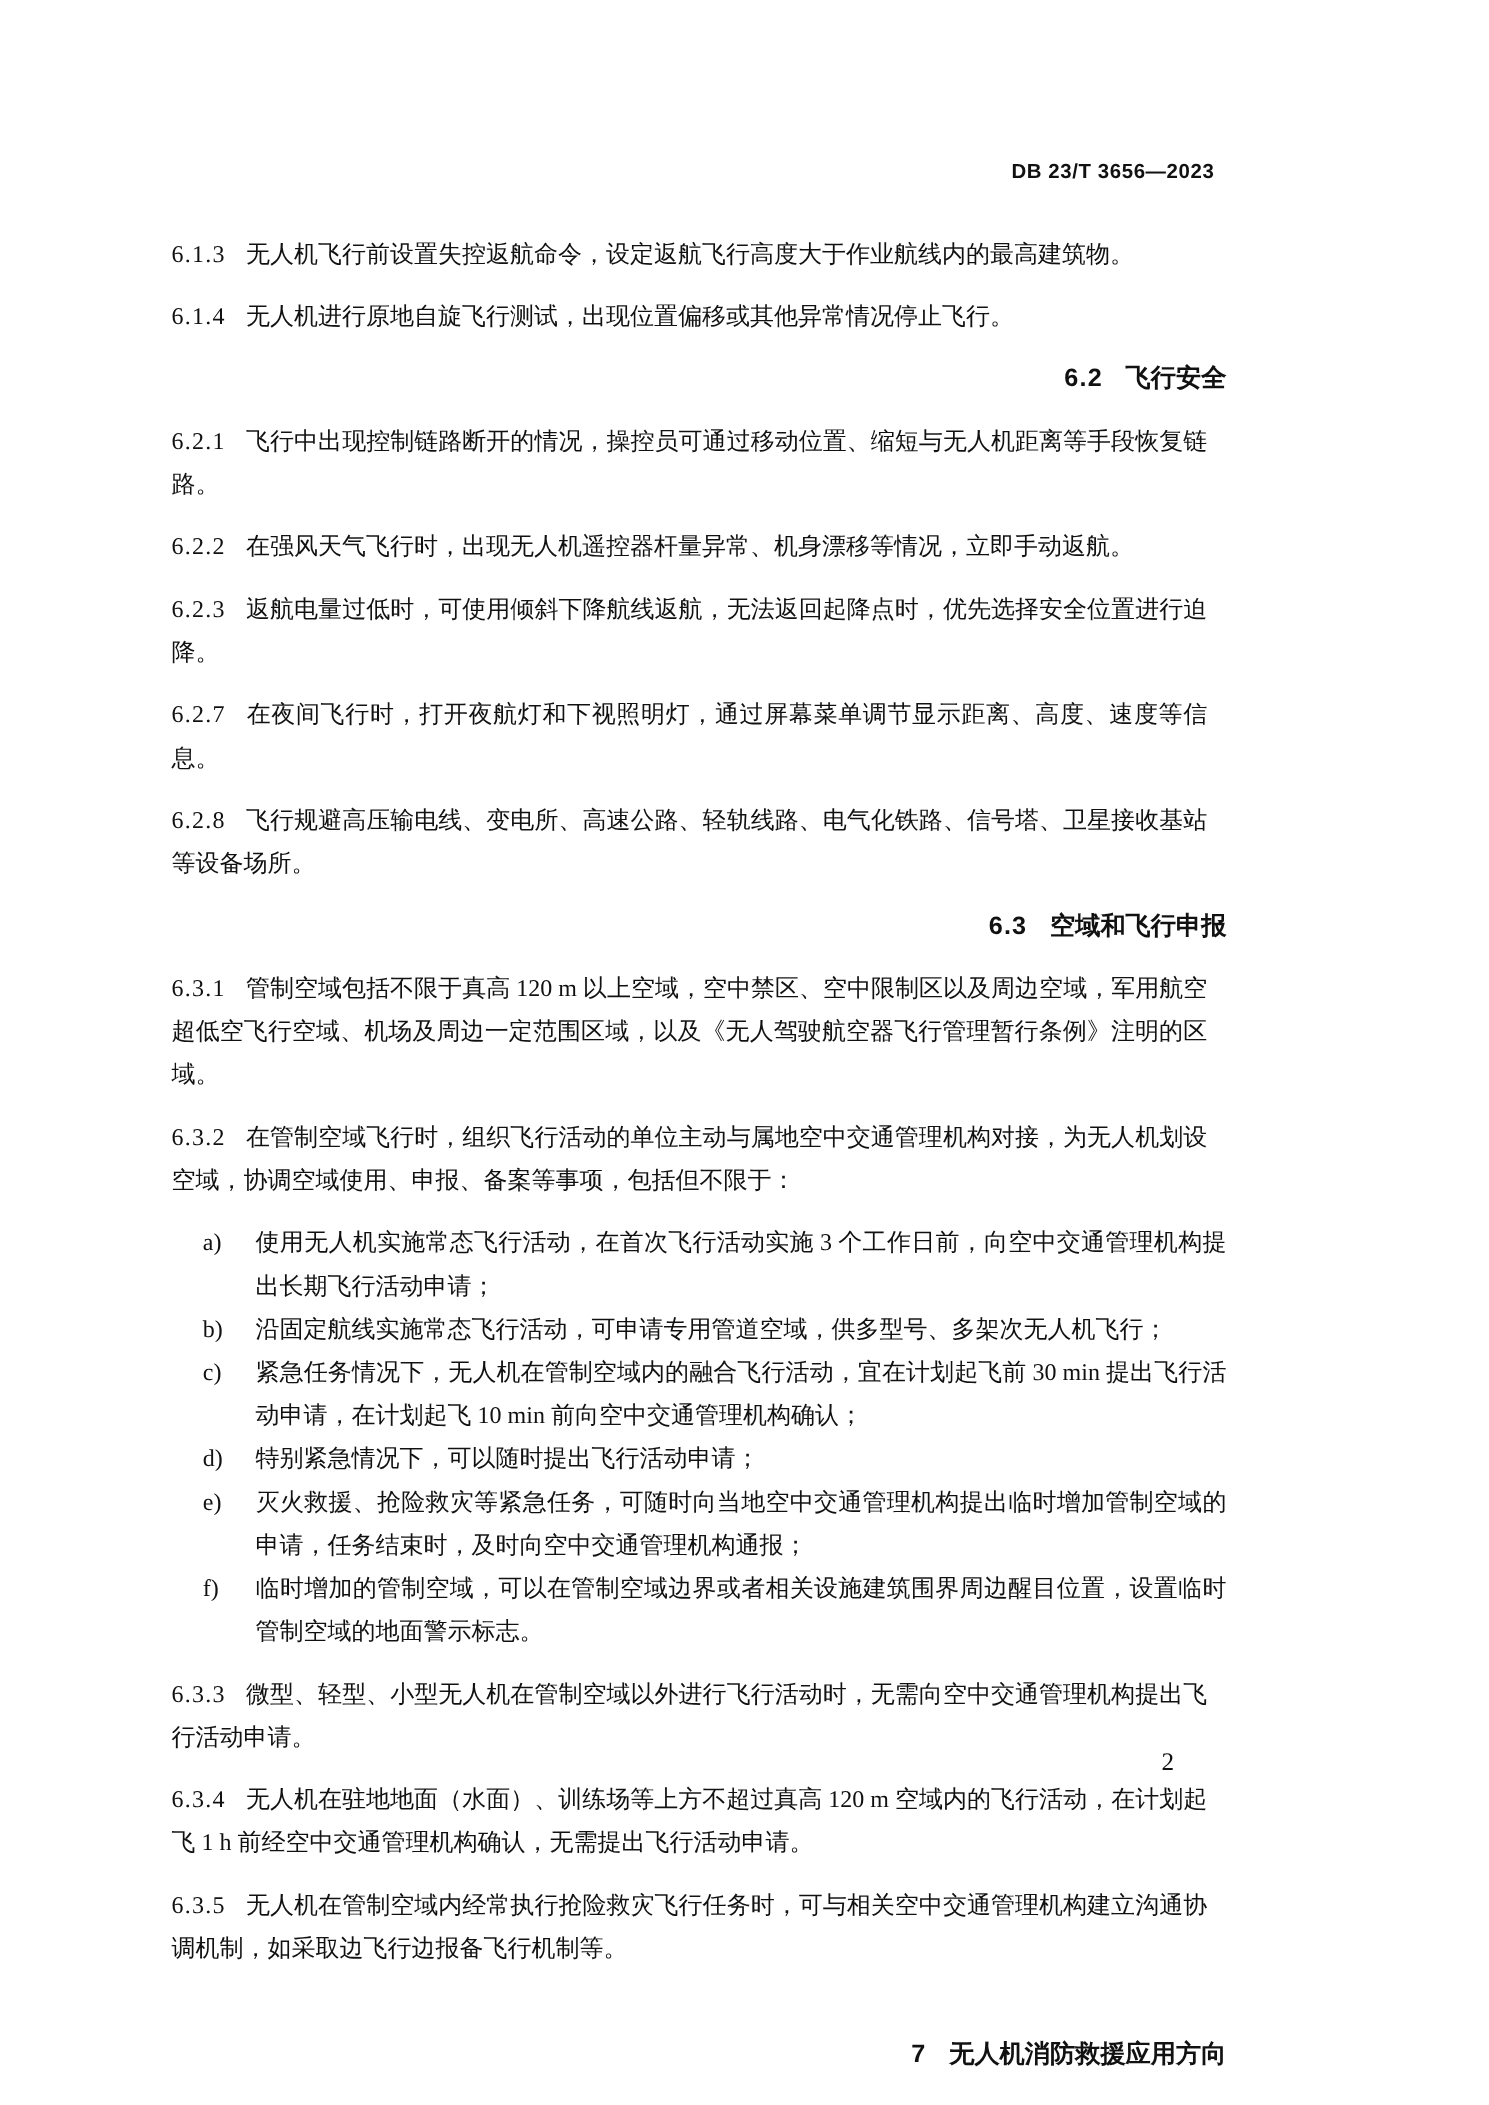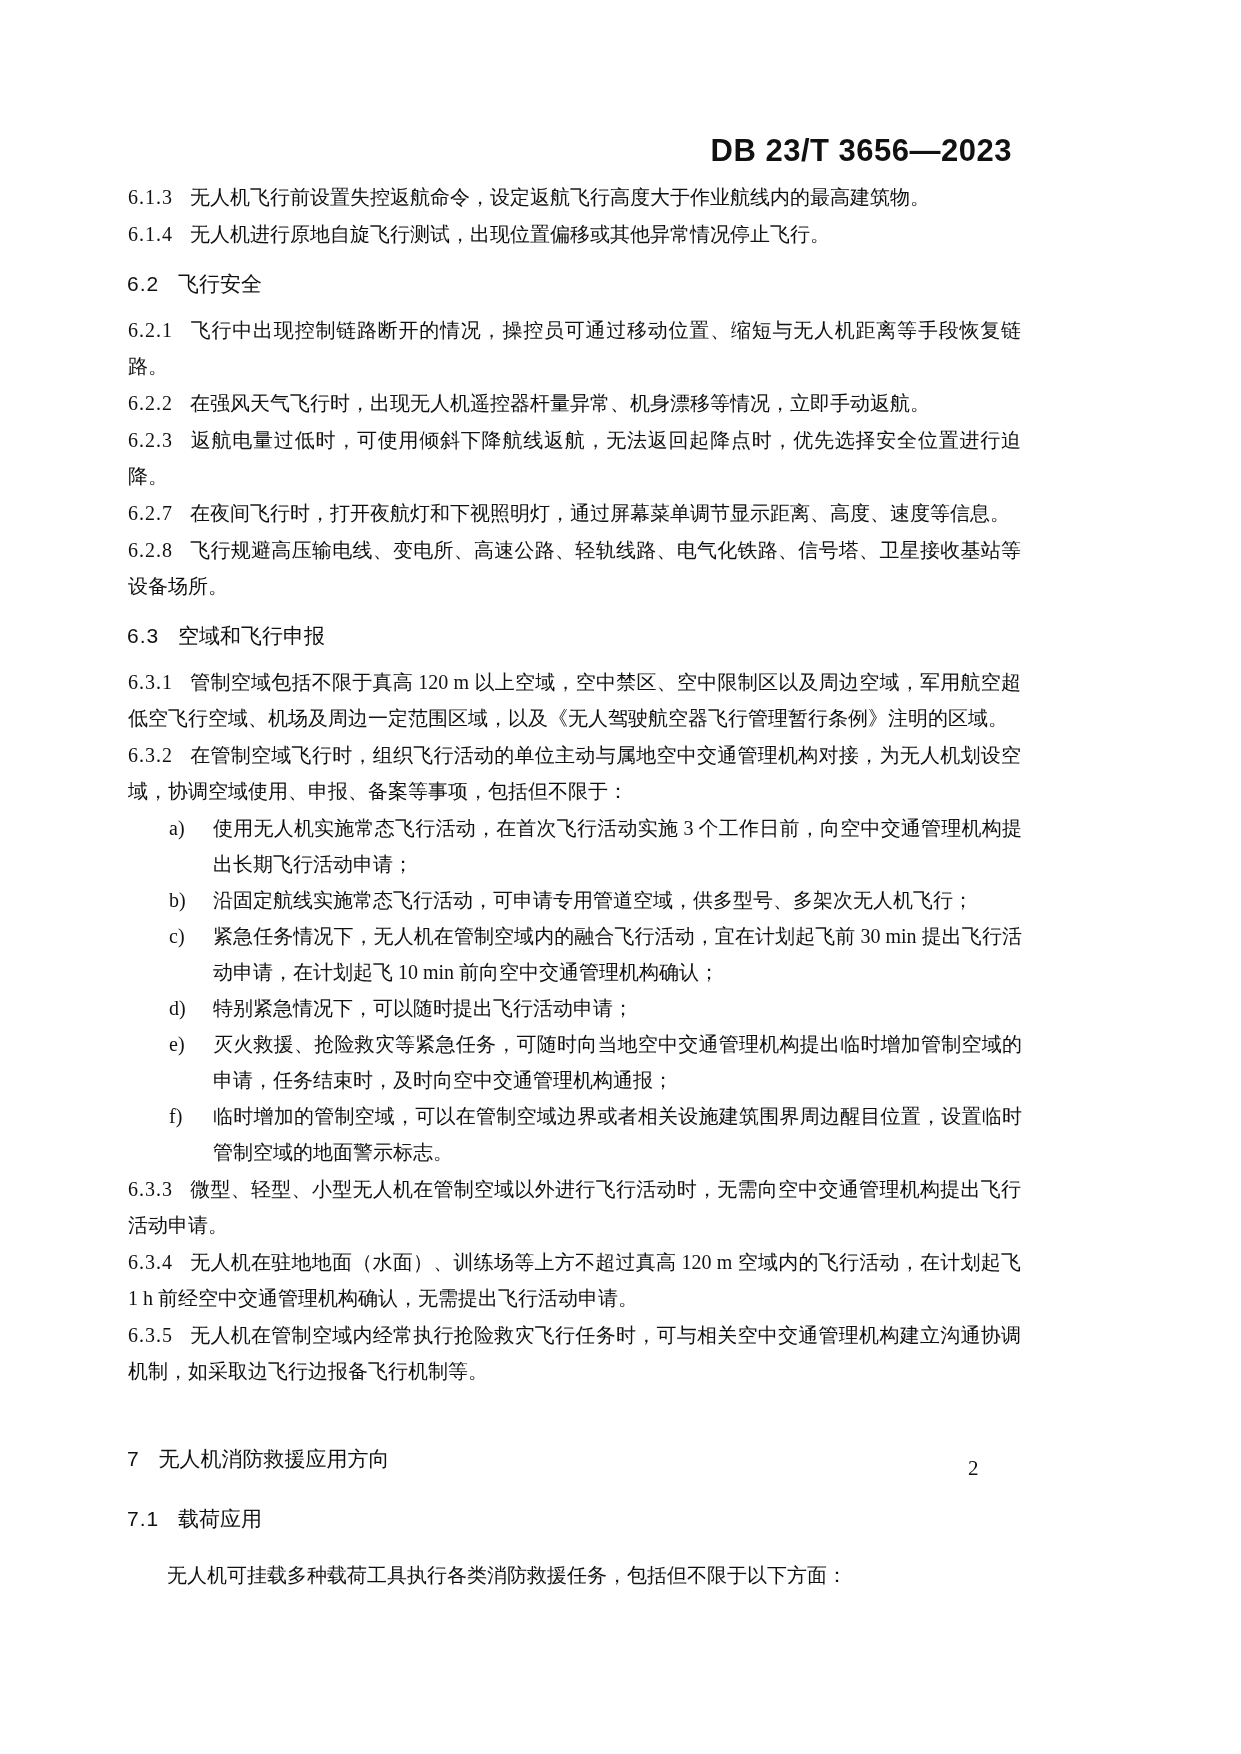--- a/index.html
+++ b/index.html
@@ -13,41 +13,41 @@
     color: #111111;
     font-family: "Liberation Serif", "DejaVu Serif", serif;
     overflow: hidden;
   }
   .doc-number {
     position: absolute;
     top: 133px;
     right: 229px;
     font-family: "Liberation Sans", "DejaVu Sans", sans-serif;
     font-weight: 700;
-    font-size: 31px;
+    font-size: 17px;
     letter-spacing: 0.5px;
     color: #111111;
   }
   .content {
     position: absolute;
     top: 178px;
     left: 127px;
     width: 895px;
     font-size: 20px;
     line-height: 36px;
     text-align: justify;
   }
-  p.clause { margin: 1px; }
+  p.clause { margin: 16px; }
   p.clause .num { letter-spacing: 1px; margin-right: 0.85em; white-space: nowrap; }
   .heading {
     font-family: "Liberation Sans", "DejaVu Sans", sans-serif;
-    font-weight: 400;
+    font-weight: 700;
     font-size: 21px;
     line-height: 36px;
-    text-align: left;
+    text-align: right;
   }
   .heading .num { letter-spacing: 1px; margin-right: 0.9em; }
   .h2 { margin: 14px 0 10px 0; }
   .h1 { margin: 52px 0 24px 0; }
   .h2b { margin: 24px 0 20px 0; }
   .li {
     display: flex;
     margin-left: 42px;
   }
   .li .label { flex: 0 0 44px; }

